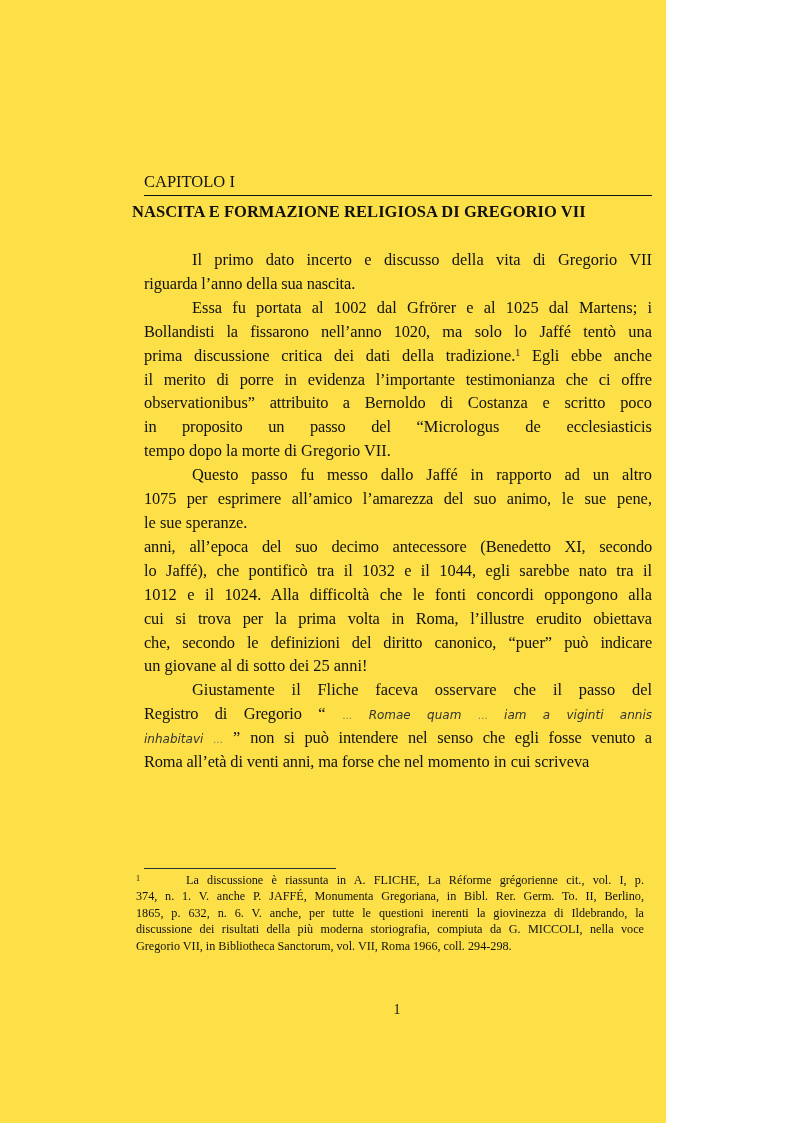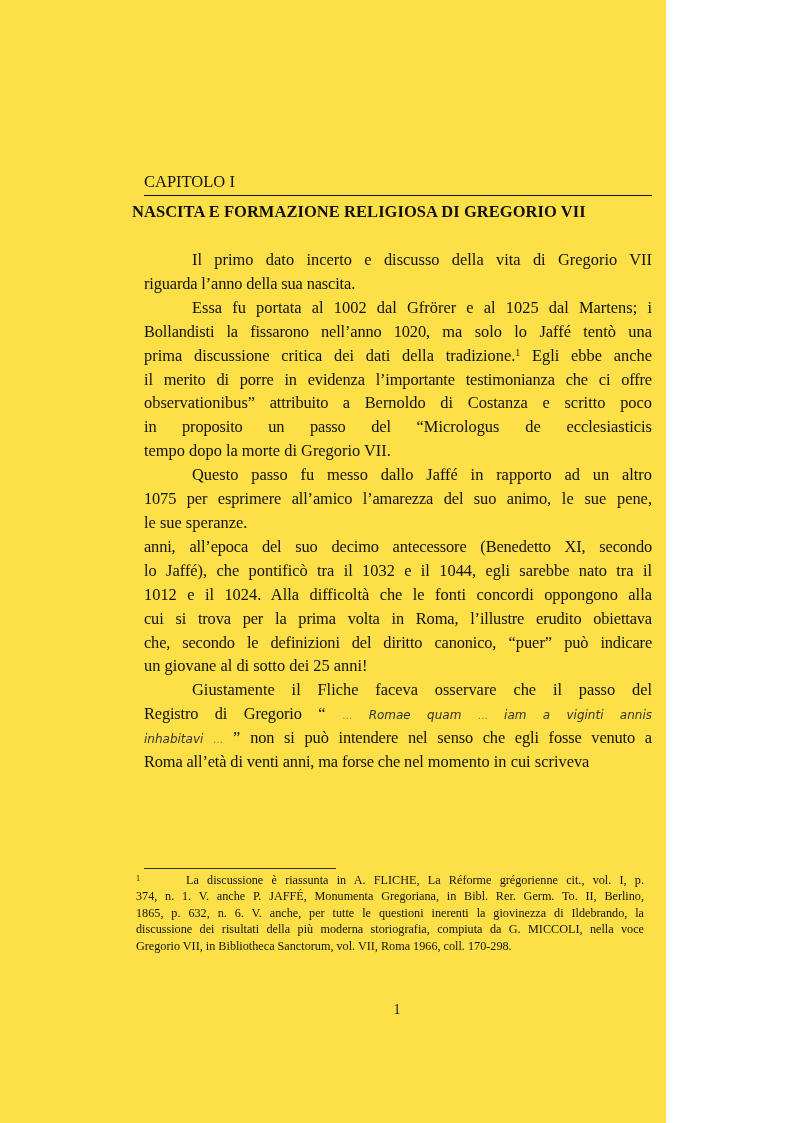--- a/index.html
+++ b/index.html
@@ -67,17 +67,17 @@
         <span class="line last"><span class="b">Roma all’età di venti anni, ma forse che nel</span><span class=""> momento in cui scriveva</span></span>
       </div>
     </div>
 
   <div class="fn-rule"></div>
   <div class="footnote" id="footnote">
       <span class="fn-line"><span class="fn-mark">1</span><span>La discussione è riassunta in A. FLICHE, La Réforme grégorienne cit., vol. I, p.</span></span>
       <span class="fn-line"><span>374, n. 1. V. anche P. JAFFÉ, Monumenta Gregoriana, in Bibl. Rer. Germ. To. II, Berlino,</span></span>
       <span class="fn-line"><span>1865, p. 632, n. 6. V. anche, per tutte le questioni inerenti la giovinezza di Ildebrando, la</span></span>
       <span class="fn-line"><span>discussione dei risultati della più moderna storiografia, compiuta da G. MICCOLI, nella voce</span></span>
-      <span class="fn-line last"><span>Gregorio VII, in Bibliotheca Sanctorum, vol. VII, Roma 1966, coll. 170-298.</span></span>
+      <span class="fn-line last"><span>Gregorio VII, in Bibliotheca Sanctorum, vol. VII, Roma 1966, coll. 294-298.</span></span>
     </div>
 
   <div class="page-number">1</div>
 </div>
 
 </body></html>

